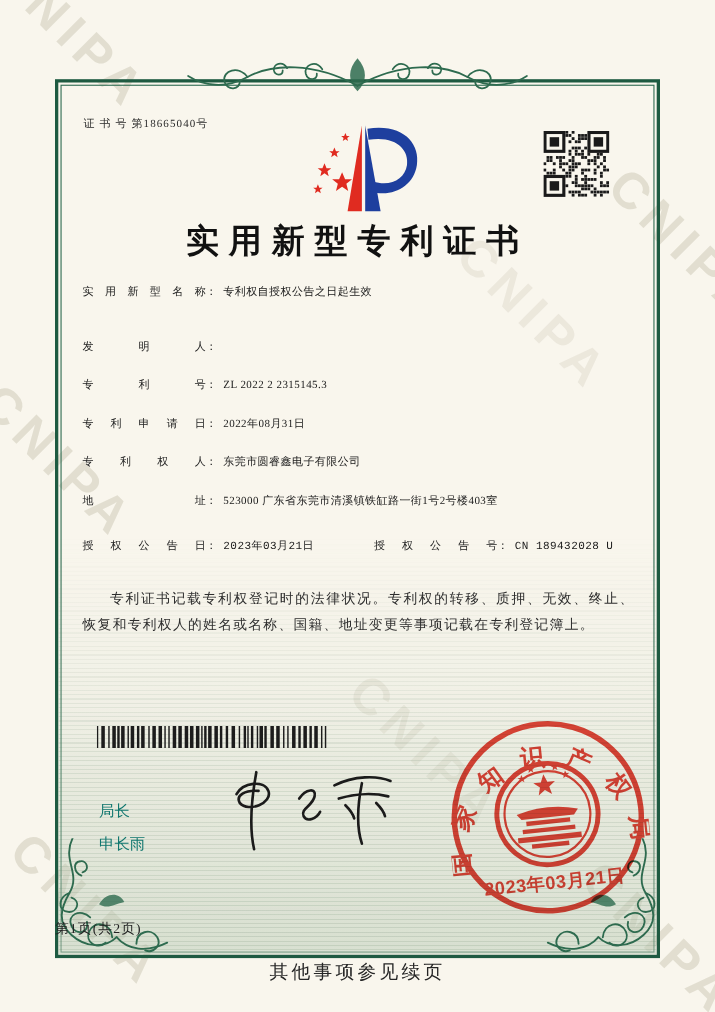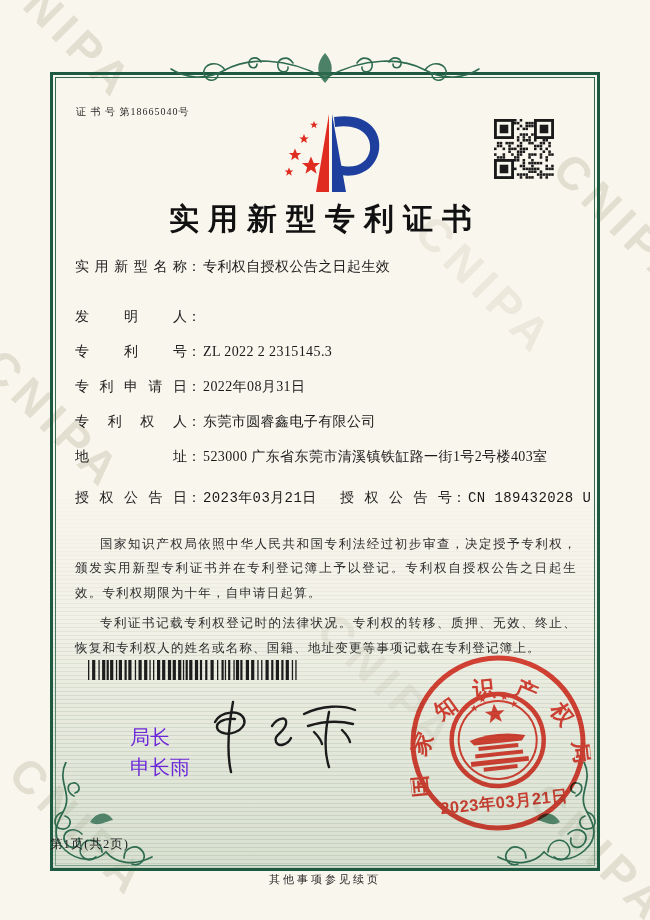--- a/index.html
+++ b/index.html
@@ -19,40 +19,40 @@
       -webkit-mask-image:linear-gradient(180deg,transparent 0%,transparent 52%,rgba(0,0,0,.85) 78%,#000 100%);
               mask-image:linear-gradient(180deg,transparent 0%,transparent 52%,rgba(0,0,0,.85) 78%,#000 100%);}
   .ornament{position:absolute;pointer-events:none;}
   
   .cert-no{position:absolute;left:76px;top:105px;font-size:10px;letter-spacing:1px;color:#2a2a2a;}
   .logo{position:absolute;left:276px;top:108px;width:108px;height:90px;}
   .qr{position:absolute;left:494px;top:119px;width:60px;height:60px;}
   .title{position:absolute;left:0;top:199px;width:100%;text-align:center;
          font-size:30px;font-weight:bold;letter-spacing:9px;color:#111;}
   
-  .fields{position:absolute;left:75px;top:258px;width:500px;font-size:14px;}
+  .fields{position:absolute;left:75px;top:258px;width:500px;font-size:10px;}
   .frow{display:grid;grid-template-columns:112px 16px 1fr;align-items:baseline;height:35px;}
   .frow.first{height:50px;}
   .flabel{text-align:justify;text-align-last:justify;color:#222;}
   .fcolon{color:#222;}
   .fvalue{letter-spacing:0.4px;color:#1a1a1a;white-space:nowrap;}
   .frow.grant{grid-template-columns:112px 16px 137px 112px 16px 1fr;}
   
   .body-text{position:absolute;left:75px;top:532px;width:502px;font-size:12.5px;line-height:1.95;
              letter-spacing:1.2px;color:#2e2e2e;text-align:justify;}
   .body-text p{margin:0 0 6px 0;text-indent:2em;}
   
   .barcode{position:absolute;left:88px;top:660px;width:214px;height:20px;}
   .signer{position:absolute;left:90px;top:722px;font-family:"Liberation Sans","DejaVu Sans",sans-serif;
-          font-size:20px;color:#6d28d9;line-height:30px;margin-left:40px;}
+          font-size:14px;color:#0f766e;line-height:30px;}
   .signature{position:absolute;left:188px;top:692px;width:175px;height:100px;}
   .seal{position:absolute;left:407px;top:652px;width:182px;height:182px;transform:rotate(-6deg);
         mix-blend-mode:multiply;opacity:.93;}
   .page-num{position:absolute;left:50px;top:836px;width:550px;text-align:left;font-size:12.5px;letter-spacing:1px;color:#222;}
-  .footer-note{position:absolute;left:0;top:872px;width:100%;text-align:center;font-size:11px;
+  .footer-note{position:absolute;left:0;top:872px;width:100%;text-align:center;font-size:17px;
                letter-spacing:3px;color:#262626;}
   svg{display:block;}
 </style>
 </head>
 <body>
 
 <div class="page">
 
   <div class="wm" style="left:-22px;top:2px;">CNIPA</div>
   <div class="wm" style="left:536px;top:196px;">CNIPA</div>
@@ -304,21 +304,20 @@
       <span class="flabel">授权公告日</span>
       <span class="fcolon">：</span>
       <span class="fvalue">2023年03月21日</span>
       <span class="flabel">授权公告号</span>
       <span class="fcolon">：</span>
       <span class="fvalue">CN 189432028 U</span>
     </div>
   </div>
 
   <div class="body-text">
-    <p>国家知识产权局依照中华人民共和国专利法经过初步审查，决定授予专利权，颁发实用新型专利证书并在专利登记簿上予以登记。专利权自授权公告之日起生效。专利权期限为十年，自申请日起算。</p>
     <p>专利证书记载专利权登记时的法律状况。专利权的转移、质押、无效、终止、恢复和专利权人的姓名或名称、国籍、地址变更等事项记载在专利登记簿上。</p>
   </div>
 
   <div class="barcode" id="barcode">
       <svg width="214" height="20" viewBox="0 0 214 20">
         <g fill="#1c1c1c">
           <rect x="0.0" y="0" width="1.3" height="20"></rect>
           <rect x="4.1" y="0" width="3.2" height="20"></rect>
           <rect x="10.4" y="0" width="1.3" height="20"></rect>
           <rect x="14.1" y="0" width="3.2" height="20"></rect>

